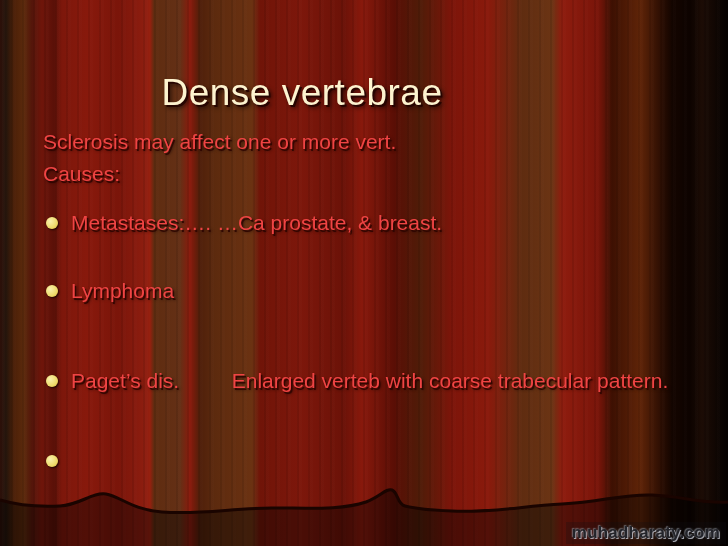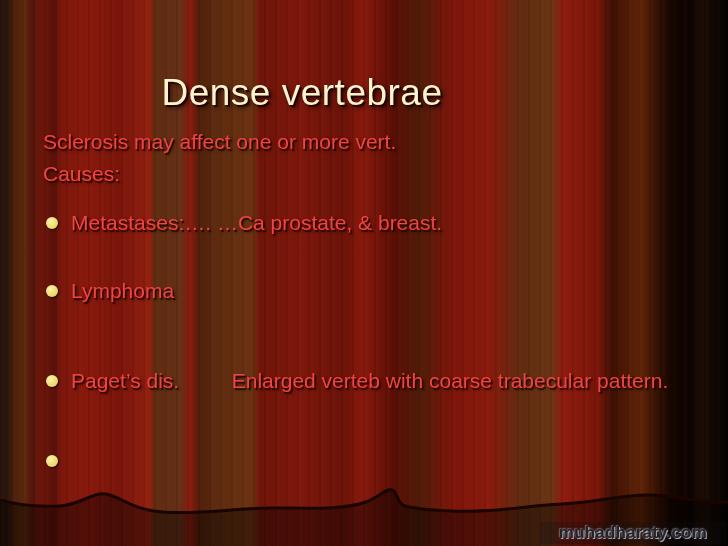--- a/index.html
+++ b/index.html
@@ -65,21 +65,21 @@
   .bullet-dot {
     position:absolute; left:0; top:7px;
     width:12px; height:12px; border-radius:50%;
     background:radial-gradient(circle at 35% 35%, #faf2ae, #ecd965 65%, #bd9c34);
     box-shadow:1px 1px 2px rgba(0,0,0,0.7);
   }
 
   
   .watermark {
     position:absolute; right:2px; bottom:2px;
-    padding:1px 19px;
+    padding:1px 6px;
     font-size:17px; font-weight:700; letter-spacing:0.2px;
     color:#23242a;
     background:rgba(15,15,20,0.25);
     text-shadow:
       1px 1px 0 rgba(205,210,220,0.75),
       -1px -1px 1px rgba(140,145,155,0.55),
       0 0 3px rgba(170,175,185,0.45);
   }
 </style>
 </head>

